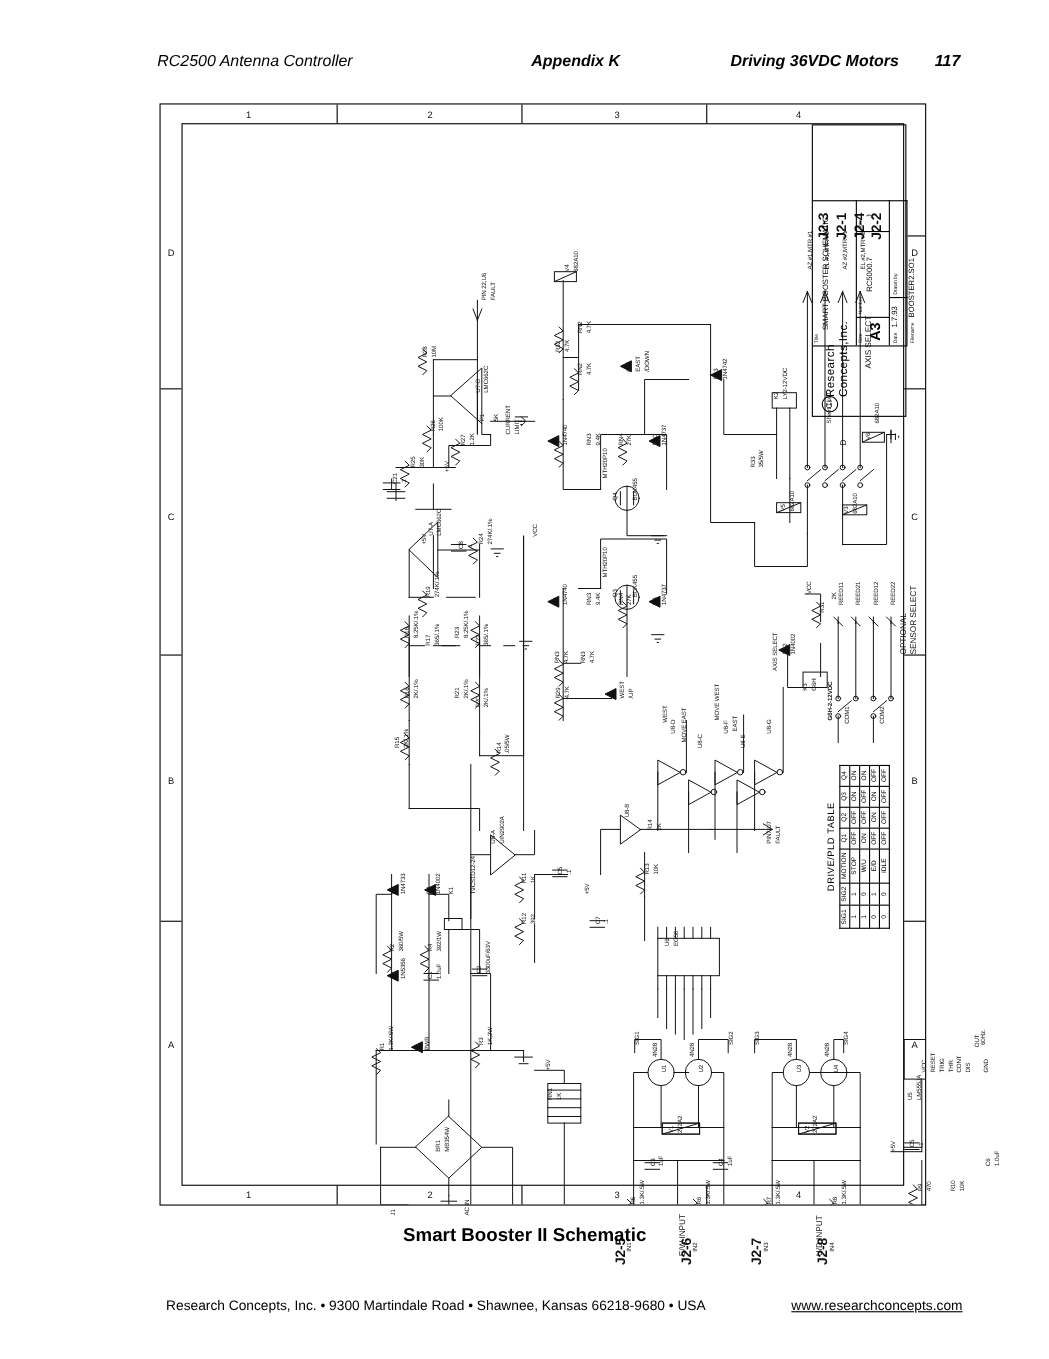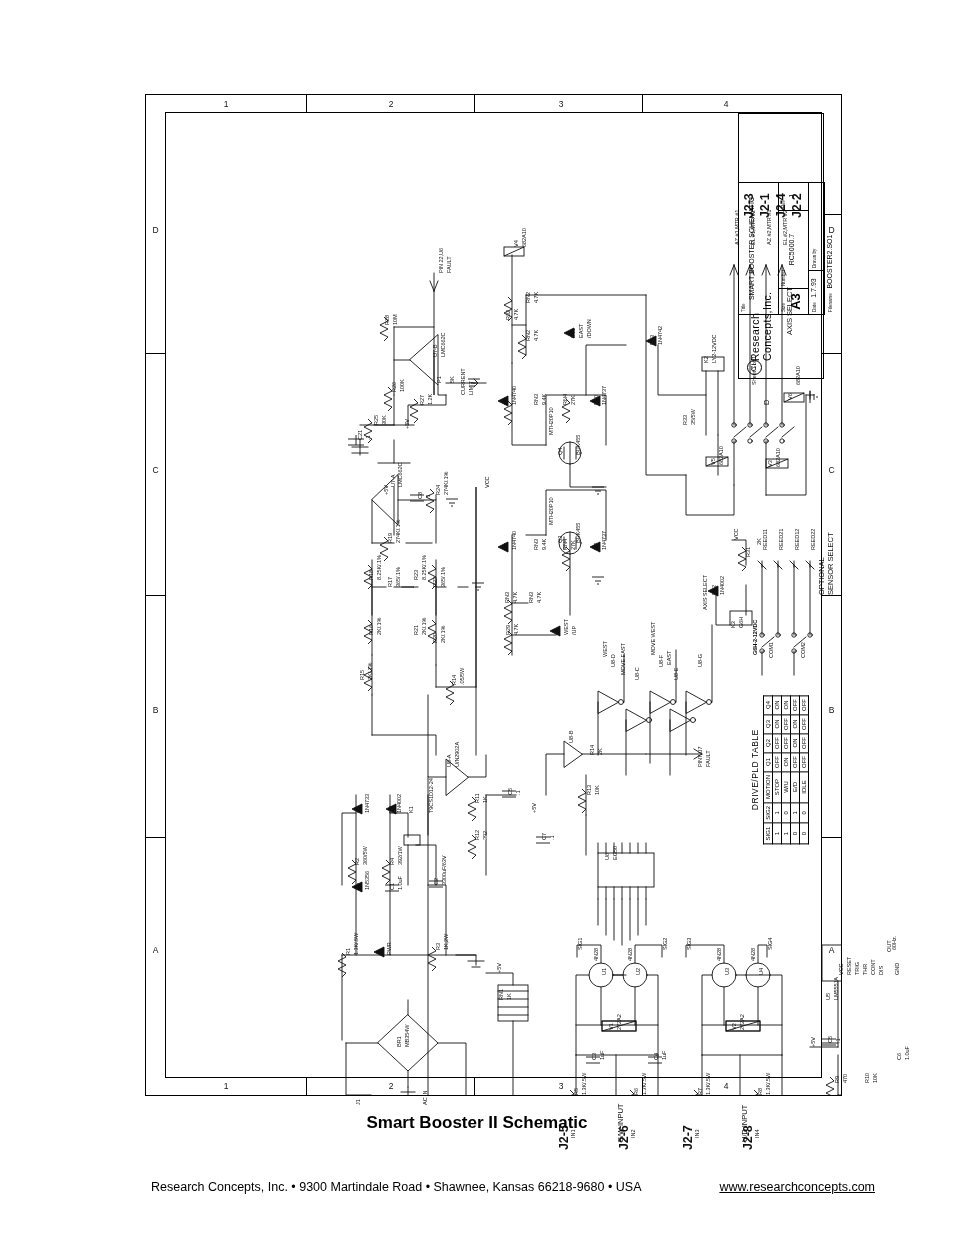--- a/index.html
+++ b/index.html
@@ -67,20 +67,26 @@
        transform:rotate(-90deg) translate(-100%,0);}
   .pld table{border-collapse:collapse;font-size:6px;}
   .pld td,.pld th{border:0.8px solid #000;padding:1px 3px;text-align:center;font-weight:normal;}
   .pld .tcap{font-size:8.5px;margin-bottom:3px;text-align:center;letter-spacing:0.5px;}
 </style>
 </head>
 <body>
 
 <div class="page">
 
+  <div class="runhead">
+    <span class="rh-left">RC2500 Antenna Controller</span>
+    <span class="rh-mid">Appendix K</span>
+    <span class="rh-right">Driving 36VDC Motors</span>
+    <span class="rh-page">117</span>
+  </div>
 
   <div class="sheet">
     <div class="sheet-inner"></div>
 
     <div class="zlab" style="left:70px;top:4px;width:20px;">1</div>
     <div class="zlab" style="left:235px;top:4px;width:20px;">2</div>
     <div class="zlab" style="left:405px;top:4px;width:20px;">3</div>
     <div class="zlab" style="left:570px;top:4px;width:20px;">4</div>
     <div class="zlab" style="left:70px;top:986px;width:20px;">1</div>
     <div class="zlab" style="left:235px;top:986px;width:20px;">2</div>

